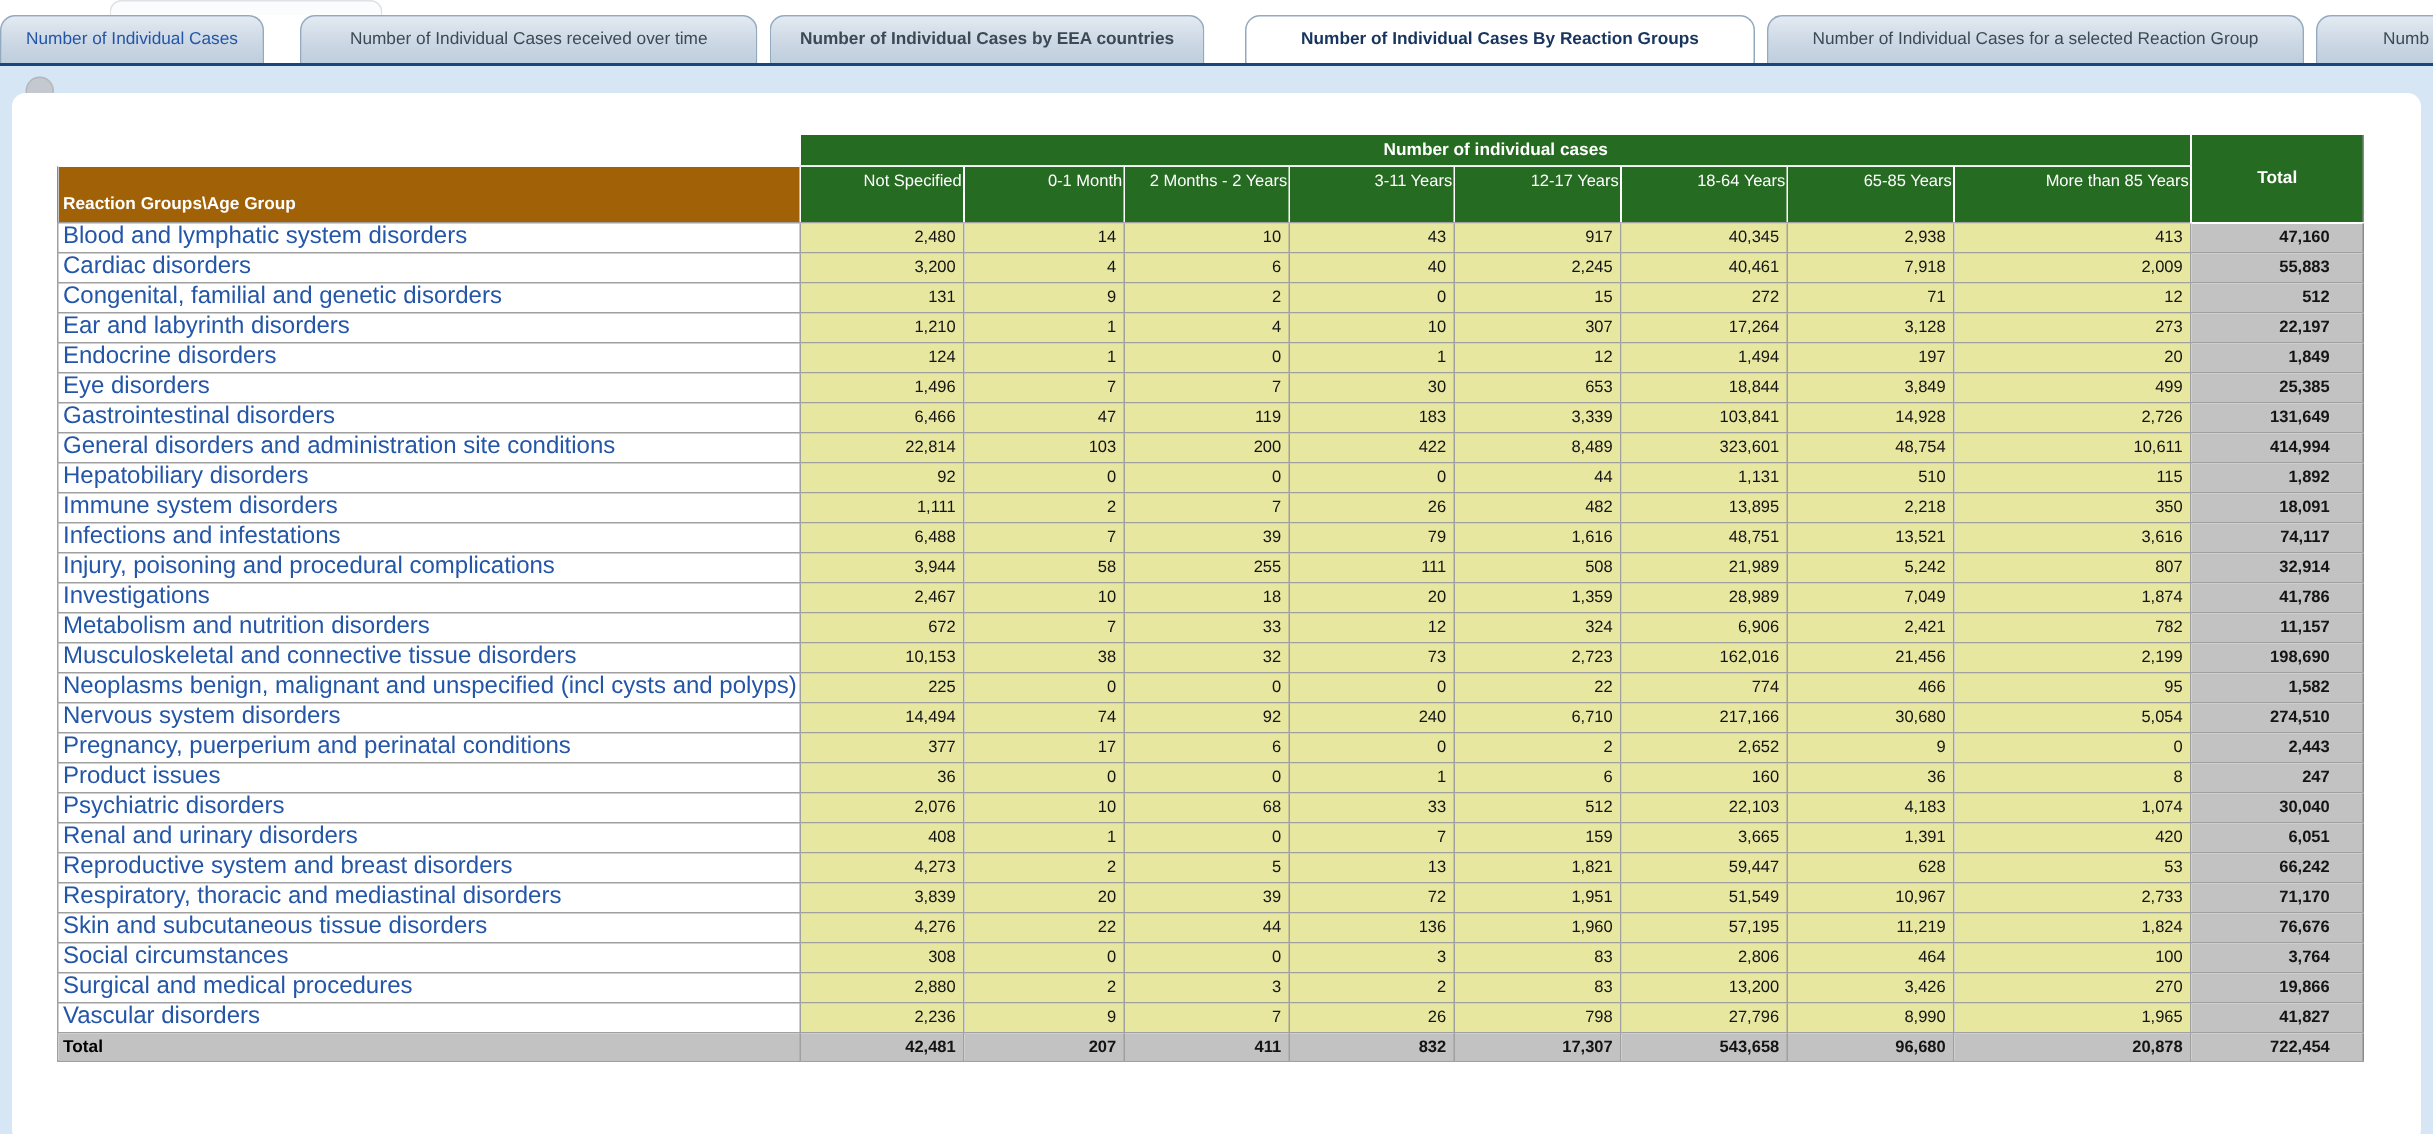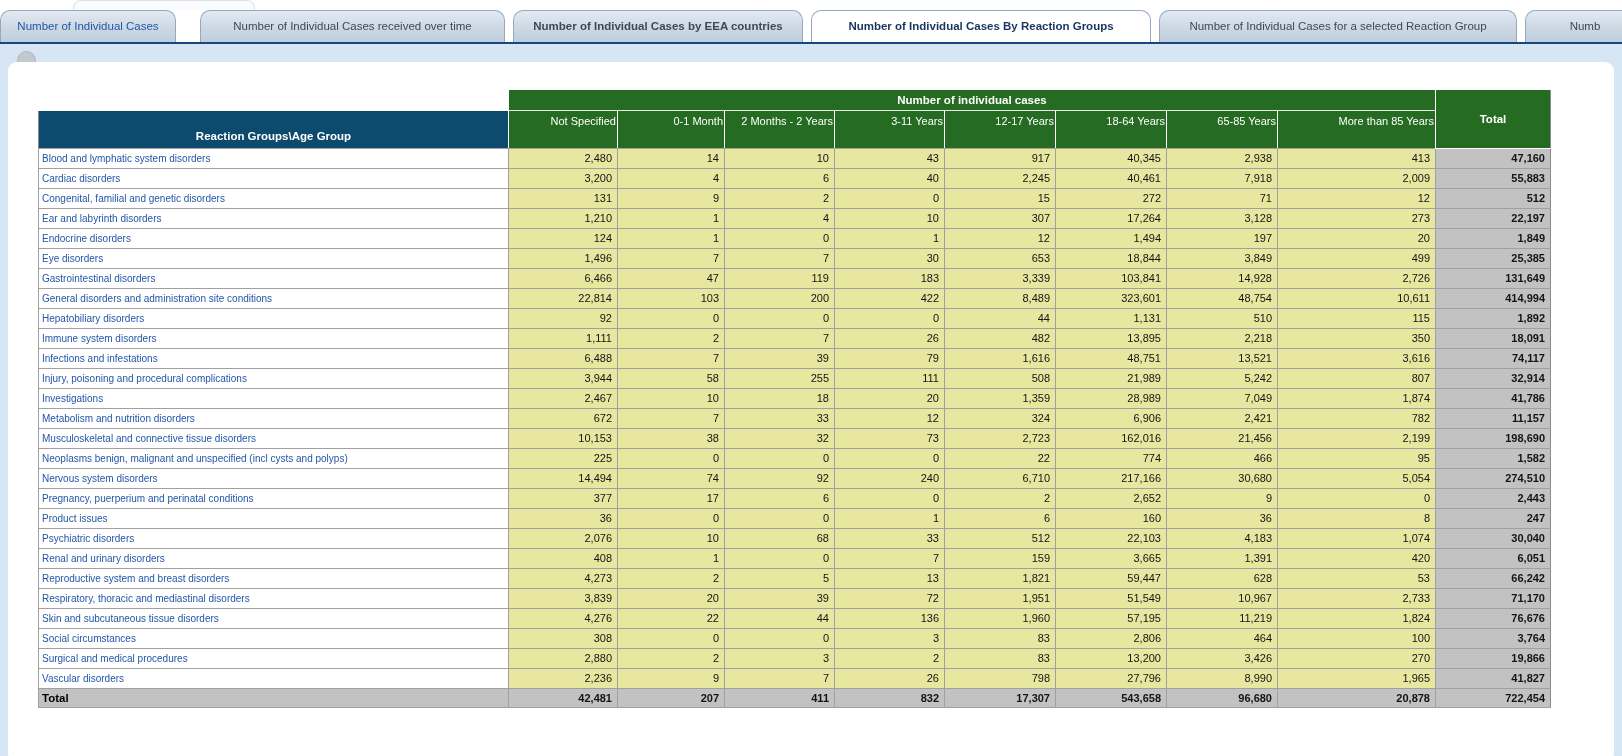--- a/index.html
+++ b/index.html
@@ -49,54 +49,54 @@
     height:20px;background:#266b22;color:#ffffff;font-weight:bold;font-size:11.5px;
     text-align:center;vertical-align:middle;
     border:1px solid #ffffff;border-top:none;border-bottom:1px solid #e8e8e8;
   }
   th.total-h{
     background:#266b22;color:#ffffff;font-weight:bold;font-size:11.5px;
     text-align:center;vertical-align:middle;
     border:1px solid #ffffff;border-top:none;border-right:1px solid #8a8a8a;
   }
   th.corner{
-    height:38px;background:#0c4a6e;color:#ffffff;font-weight:bold;font-size:11.5px;
-    text-align:center;vertical-align:bottom;padding:2px 3px 6px 3px;
+    height:38px;background:#a16207;color:#ffffff;font-weight:bold;font-size:11.5px;
+    text-align:left;vertical-align:bottom;padding:2px 3px 6px 3px;
     border:1px solid #ffffff;border-left:1px solid #8a8a8a;border-bottom:1px solid #a0a0a0;
   }
   th.ageh{
     height:38px;background:#266b22;color:#ffffff;font-weight:normal;font-size:11px;
     text-align:right;vertical-align:top;padding-top:4px;white-space:normal;line-height:1.25;
     border:1px solid #ffffff;border-bottom:1px solid #a0a0a0;
   }
   td.rowlabel{
-    height:20px;background:#ffffff;color:#2456a8;font-size:10px;
+    height:20px;background:#ffffff;color:#2456a8;font-size:16px;
     padding:0 2px 0 3px;border:1px solid #a0a0a0;cursor:pointer;
   }
   td.num{
     height:20px;background:#e7e7a0;text-align:right;padding:0 5px 0 2px;
     border:1px solid #a0a0a0;font-size:11px;
   }
   td.rowtotal{
-    height:20px;background:#c2c2c2;text-align:right;padding:0 5px 0 2px;
+    height:20px;background:#c2c2c2;text-align:right;padding:0 22px 0 2px;
     border:1px solid #a0a0a0;border-right:1px solid #8a8a8a;font-weight:bold;font-size:11px;
   }
   tr.grand td{background:#c2c2c2;font-weight:bold;height:19px;}
   tr.grand td.glabel{color:#000;font-size:11.5px;padding-left:3px;}
 </style>
 </head>
 <body>
 
 <div class="top-area">
   <div class="ghost-tab"></div>
   <div class="tab-bar">
       <div class="tab linkblue" style="min-width: 176px;"><span>Number of Individual Cases</span></div>
       <div class="tab" style="min-width: 305px; margin-left: 16px;"><span>Number of Individual Cases received over time</span></div>
       <div class="tab" style="min-width: 290px; font-weight: bold;"><span>Number of Individual Cases by EEA countries</span></div>
-      <div class="tab selected" style="min-width: 340px;"><span>Number of Individual Cases By Reaction Groups</span></div>
+      <div class="tab selected" style="min-width: 340px; margin-left: 19px;"><span>Number of Individual Cases By Reaction Groups</span></div>
       <div class="tab" style="min-width: 358px; text-align: center;"><span>Number of Individual Cases for a selected Reaction Group</span></div>
       <div class="tab" style="min-width: 120px;"><span>Numb</span></div>
     </div>
   <div class="blue-rule"></div>
 </div>
 
 <div class="page-bg"></div>
 <div class="knob"></div>
 <div class="panel"></div>
 

